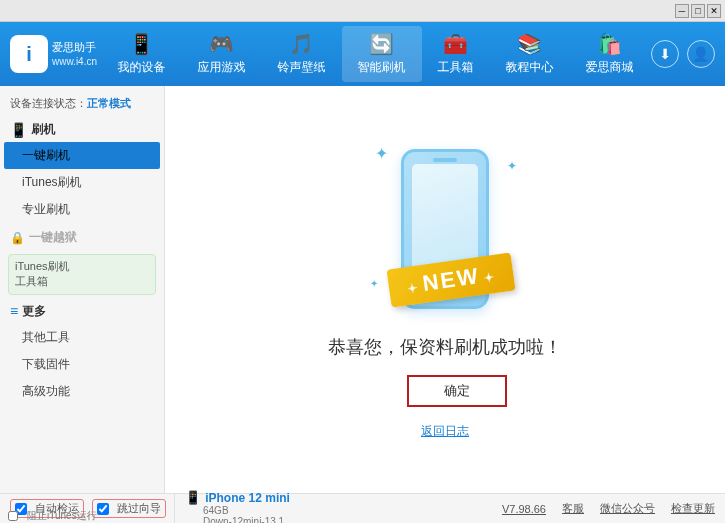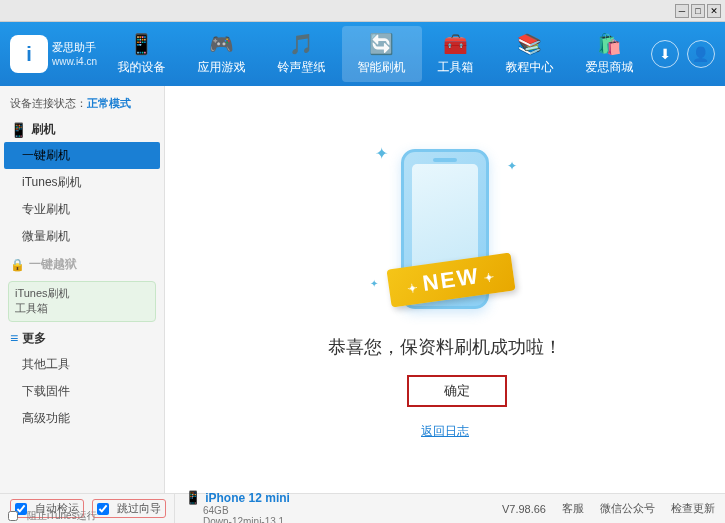--- a/index.html
+++ b/index.html
@@ -310,20 +310,21 @@
     }
     .checkbox-label input { width: 12px; height: 12px; }
 
     .bottom-right {
       margin-left: auto;
       display: flex;
       align-items: center;
       gap: 16px;
       font-size: 11px;
       color: #555;
+      text-decoration: underline;
     }
     .bottom-link { cursor: pointer; color: #555; }
   </style>
 </head>
 <body>
 
 <div class="title-bar">
   <div class="title-bar-controls">
     <div class="title-bar-btn">─</div>
     <div class="title-bar-btn">□</div>
@@ -393,23 +394,20 @@
         <span>刷机</span>
       </div>
       <div class="sidebar-item active">
         <span>一键刷机</span>
       </div>
       <div class="sidebar-item">
         <span>iTunes刷机</span>
       </div>
       <div class="sidebar-item">
         <span>专业刷机</span>
-      </div>
-      <div class="sidebar-item">
-        <span>微量刷机</span>
       </div>
     </div>
 
     <div class="sidebar-section">
       <div class="sidebar-section-title" style="color:#aaa;">
         <span style="font-size:12px;color:#aaa;">🔒</span>
         <span>一键越狱</span>
       </div>
       <div class="sidebar-notice">
         <span style="white-space:pre-line;">iTunes刷机

